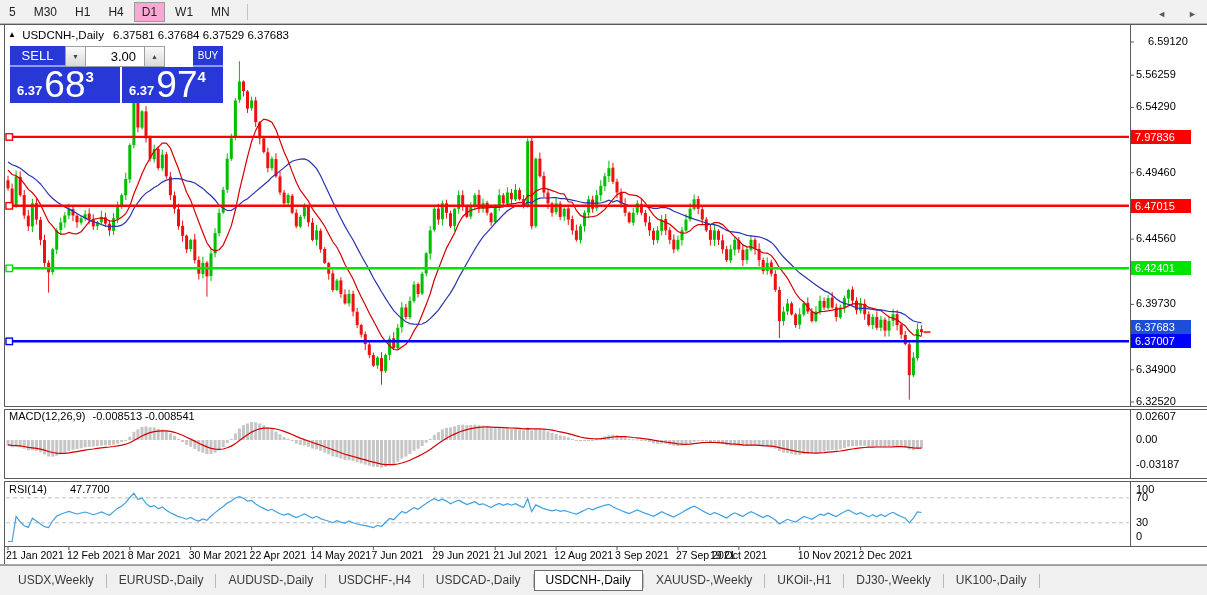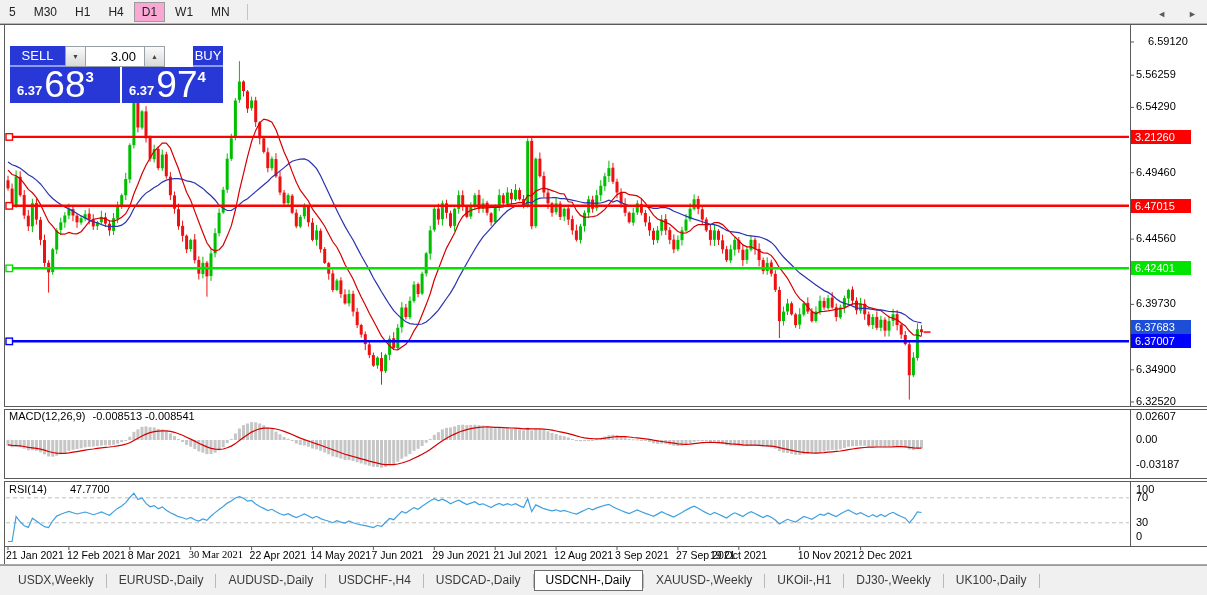--- a/index.html
+++ b/index.html
@@ -23,21 +23,21 @@
   
   #chart-title{position:absolute;left:8px;top:29px;z-index:12;font-size:11.5px;color:#000;white-space:nowrap;}
   #chart-title .tri{font-size:8px;vertical-align:2px;margin-right:3px;}
   
   #trade-panel{position:absolute;left:10px;top:46px;width:213px;height:57px;z-index:14;
     display:flex;flex-direction:column;}
   #tp-row1{display:flex;height:21px;}
   .tp-blue{background:#2738d6;color:#fff;}
   #sell-btn{width:55px;font-size:13px;display:flex;align-items:center;justify-content:center;
     border-bottom:2px solid #8d9bf2;cursor:pointer;}
-  #buy-btn{flex:1;font-size:13px;display:flex;align-items:center;justify-content:center;
+  #buy-btn{flex:1;font-size:10px;display:flex;align-items:center;justify-content:center;
     border-bottom:2px solid #8d9bf2;cursor:pointer;margin-left:28px;}
   .spin-btn{width:21px;background:linear-gradient(#fafafa,#d9d9d9);border:1px solid #9aa0a8;
     font-size:7px;color:#444;display:flex;align-items:center;justify-content:center;cursor:pointer;box-sizing:border-box;}
   #lot-field{width:58px;border:1px solid #9aa0a8;border-left:none;border-right:none;
     font-family:"Liberation Sans",sans-serif;font-size:13px;text-align:right;padding:0 8px 0 0;
     color:#000;background:#fff;box-sizing:border-box;}
   #tp-row2{display:flex;height:36px;}
   .price-box{display:flex;padding:0 3px;cursor:pointer;}
   #bid-box{width:104px;margin-right:2px;}
   #ask-box{flex:1;}
@@ -814,20 +814,25 @@
     </svg>
 
   <div id="chart-top-border"></div>
   <div id="chart-left-border"></div>
   <div id="axis-vline"></div>
   <div class="hsep" style="top:406px"></div>
   <div class="hsep" style="top:478px"></div>
   <div id="time-axis-line"></div>
   <div id="axis-bottom-sep"></div>
 
+  <div id="chart-title">
+    <span class="tri">▲</span>
+    <span>USDCNH-,Daily</span>
+    <span style="margin-left:6px">6.37581 6.37684 6.37529 6.37683</span>
+  </div>
 
   <div id="trade-panel">
     <div id="tp-row1">
       <div id="sell-btn" class="tp-blue">SELL</div>
       <div class="spin-btn">
         <span>▼</span>
       </div>
       <input id="lot-field" readonly="" value="3.00" style="">
       <div class="spin-btn">
         <span>▲</span>
@@ -862,35 +867,35 @@
       <div class="ptick" style="top: 68.1583px;">5.56259</div>
       <div class="ptick" style="top: 100.369px;">6.54290</div>
       <div class="ptick" style="top: 133.528px;">6.51840</div>
       <div class="ptick" style="top: 165.738px;">6.49460</div>
       <div class="ptick" style="top: 232.055px;">6.44560</div>
       <div class="ptick" style="top: 264.537px;">6.42160</div>
       <div class="ptick" style="top: 297.424px;">6.39730</div>
       <div class="ptick" style="top: 362.793px;">6.34900</div>
       <div class="ptick" style="top: 395.004px;">6.32520</div>
       <div class="price-tag" style="top: 320.277px; background: #1d4ed8;">6.37683</div>
-      <div class="price-tag" style="top: 129.887px; background: rgb(255, 0, 0);">3.21260</div>
+      <div class="price-tag" style="top: 129.887px; background: rgb(255, 0, 0);">7.97836</div>
       <div class="price-tag" style="top: 198.829px; background: rgb(255, 0, 0);">6.47015</div>
       <div class="price-tag" style="top: 261.275px; background: rgb(0, 228, 0);">6.42401</div>
       <div class="price-tag" style="top: 334.277px; background: rgb(0, 0, 255);">6.37007</div>
       <div class="ind-tick" style="top: 410px;">0.02607</div>
       <div class="ind-tick" style="top: 433px;">0.00</div>
       <div class="ind-tick" style="top: 458px;">-0.03187</div>
       <div class="ind-tick" style="top: 483px;">100</div>
       <div class="ind-tick" style="top: 491px;">70</div>
       <div class="ind-tick" style="top: 516px;">30</div>
       <div class="ind-tick" style="top: 530px;">0</div>
       <div class="dtick" style="left: 6px;">21 Jan 2021</div>
       <div class="dtick" style="left: 66.9px;">12 Feb 2021</div>
       <div class="dtick" style="left: 127.8px;">8 Mar 2021</div>
-      <div class="dtick" style="left: 188.7px; font-family: Liberation Serif, serif;">30 Mar 2021</div>
+      <div class="dtick" style="left: 188.7px;">30 Mar 2021</div>
       <div class="dtick" style="left: 249.6px;">22 Apr 2021</div>
       <div class="dtick" style="left: 310.5px;">14 May 2021</div>
       <div class="dtick" style="left: 371.4px;">7 Jun 2021</div>
       <div class="dtick" style="left: 432.3px;">29 Jun 2021</div>
       <div class="dtick" style="left: 493.2px;">21 Jul 2021</div>
       <div class="dtick" style="left: 554.1px;">12 Aug 2021</div>
       <div class="dtick" style="left: 615px;">3 Sep 2021</div>
       <div class="dtick" style="left: 675.9px;">27 Sep 2021</div>
       <div class="dtick" style="left: 710px;">19 Oct 2021</div>
       <div class="dtick" style="left: 797.7px;">10 Nov 2021</div>

